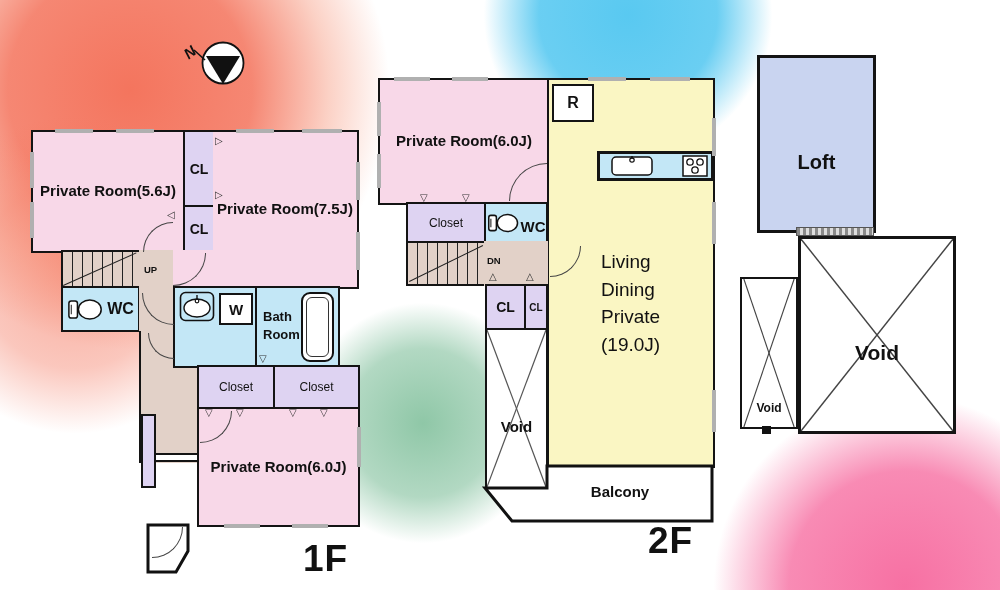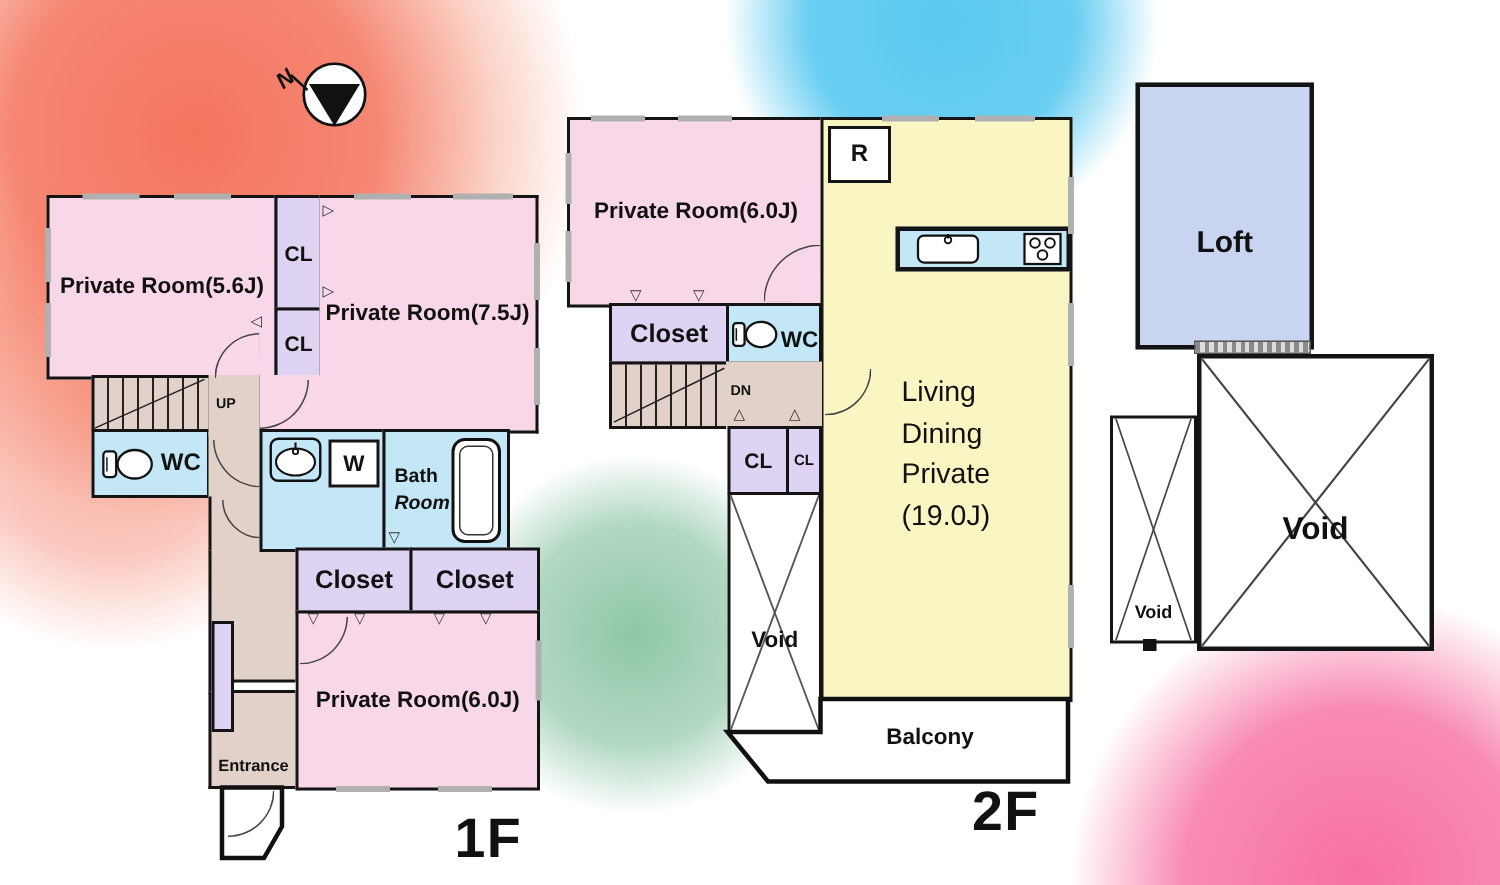--- a/index.html
+++ b/index.html
@@ -10,21 +10,21 @@
   .pink{background:var(--pink);}
   .purple{background:var(--purple);}
   .lblue{background:var(--lightblue);}
   .yellow{background:var(--yellow);}
   .beige{background:var(--beige);}
   .noborder{border:none;}
   .rlabel{position:absolute;inset:0;display:flex;flex-direction:row;align-items:center;justify-content:center;
           font-weight:700;font-size:15px;line-height:1.5;text-align:center;}
   .cl-label{position:absolute;inset:0;display:flex;align-items:center;justify-content:center;font-weight:700;font-size:14px;}
   .cl-label.tiny{font-size:10px;}
-  .closet-label{position:absolute;inset:0;display:flex;align-items:center;justify-content:center;font-weight:700;font-size:17px;}
+  .closet-label{position:absolute;inset:0;display:flex;align-items:center;justify-content:center;font-weight:400;font-size:12px;}
   .stairs{background:var(--beige);background-image:repeating-linear-gradient(90deg,transparent 0 8.5px,#222 8.5px 10px);}
   .diag{position:absolute;border-top:1.8px solid #222;transform-origin:0 0;z-index:2;}
   .tinytext{position:absolute;font-weight:700;font-size:9.5px;z-index:2;}
   .win{position:absolute;background:var(--window_gray);z-index:3;}
   .arc{position:absolute;z-index:2;box-sizing:border-box;}
   .hinge-tl{border-right:1.6px solid #444;border-bottom:1.6px solid #444;border-radius:0 0 100% 0;}
   .hinge-tr{border-left:1.6px solid #444;border-bottom:1.6px solid #444;border-radius:0 0 0 100%;}
   .hinge-br{border-top:1.6px solid #444;border-left:1.6px solid #444;border-radius:100% 0 0 0;}
   .tri{position:absolute;font-size:10px;line-height:1;color:#333;z-index:2;font-family:"DejaVu Sans",sans-serif;}
   .floorlabel{position:absolute;font-weight:700;font-size:37px;z-index:2;letter-spacing:1px;}
@@ -80,23 +80,20 @@
         <path d="M4.5 8 v10" stroke="#111" stroke-width="1" fill="none"></path>
         <ellipse cx="24" cy="13" rx="12" ry="10" fill="#fff" stroke="#111" stroke-width="1.6"></ellipse>
       </svg>
     <span style="font-weight:700;font-size:16px;">WC</span>
   </div>
 
   <div class="room beige noborder" style="left:139px;top:250px;width:34px;height:41px;"></div>
   <div class="room beige noborder" style="left:139px;top:288px;width:36px;height:45px;"></div>
   <div class="room beige noborder" style="left:139px;top:331px;width:36px;height:38px;border-left:2.5px solid var(--wall);"></div>
   <div class="room beige noborder" style="left:139px;top:367px;width:60px;height:96px;border-left:2.5px solid var(--wall);"></div>
-  <div class="room beige" style="left:139px;top:461px;width:58px;height:65px;border:none;border-left:2.5px solid var(--wall);border-bottom:2.5px solid var(--wall);display:flex;align-items:flex-end;justify-content:center;">
-    <span style="font-weight:700;font-size:11px;padding-bottom:7px;">Entrance</span>
-  </div>
   <div class="tinytext" style="left:144px;top:264px;">UP</div>
 
   <div class="room purple" style="left:141px;top:414px;width:15px;height:74px;border-width:2px;"></div>
 
   <div style="position:absolute;left:156px;top:453px;width:41px;height:9px;background:#fff;border-top:2px solid var(--wall);border-bottom:2px solid var(--wall);box-sizing:border-box;z-index:2;"></div>
 
   <svg style="position:absolute;left:146px;top:523px;z-index:1;" width="46" height="52" viewBox="0 0 46 52">
     <path d="M2 2 H42 V28 L30 49 H2 Z" fill="#fff" stroke="#111" stroke-width="3"></path>
   </svg>
 
@@ -108,21 +105,21 @@
         <circle cx="18" cy="10" r="1.8" fill="none" stroke="#111" stroke-width="1.2"></circle>
       </svg>
     <div class="box" style="left:44px;top:5px;width:34px;height:32px;background:#fff;border-width:2px;display:flex;align-items:center;justify-content:center;">
       <span style="font-weight:700;font-size:15px;">W</span>
     </div>
   </div>
 
   <div class="room lblue" style="left:255px;top:286px;width:85px;height:82px;">
     <div style="position:absolute;left:6px;top:20px;font-weight:700;font-size:13px;line-height:1.4;">
       <span style="display:block;">Bath</span>
-      <span style="display:block;font-style:italic;">Room</span>
+      <span style="display:block;">Room</span>
     </div>
     <div style="position:absolute;right:4px;top:4px;bottom:4px;width:33px;background:#fff;border:2px solid #111;border-radius:9px;box-sizing:border-box;">
       <div style="position:absolute;inset:3px;border:1.3px solid #333;border-radius:6px;"></div>
     </div>
   </div>
 
   <div class="room purple" style="left:197px;top:365px;width:78px;height:44px;">
     <div class="closet-label">Closet</div>
   </div>
   <div class="room purple" style="left:273px;top:365px;width:87px;height:44px;">

